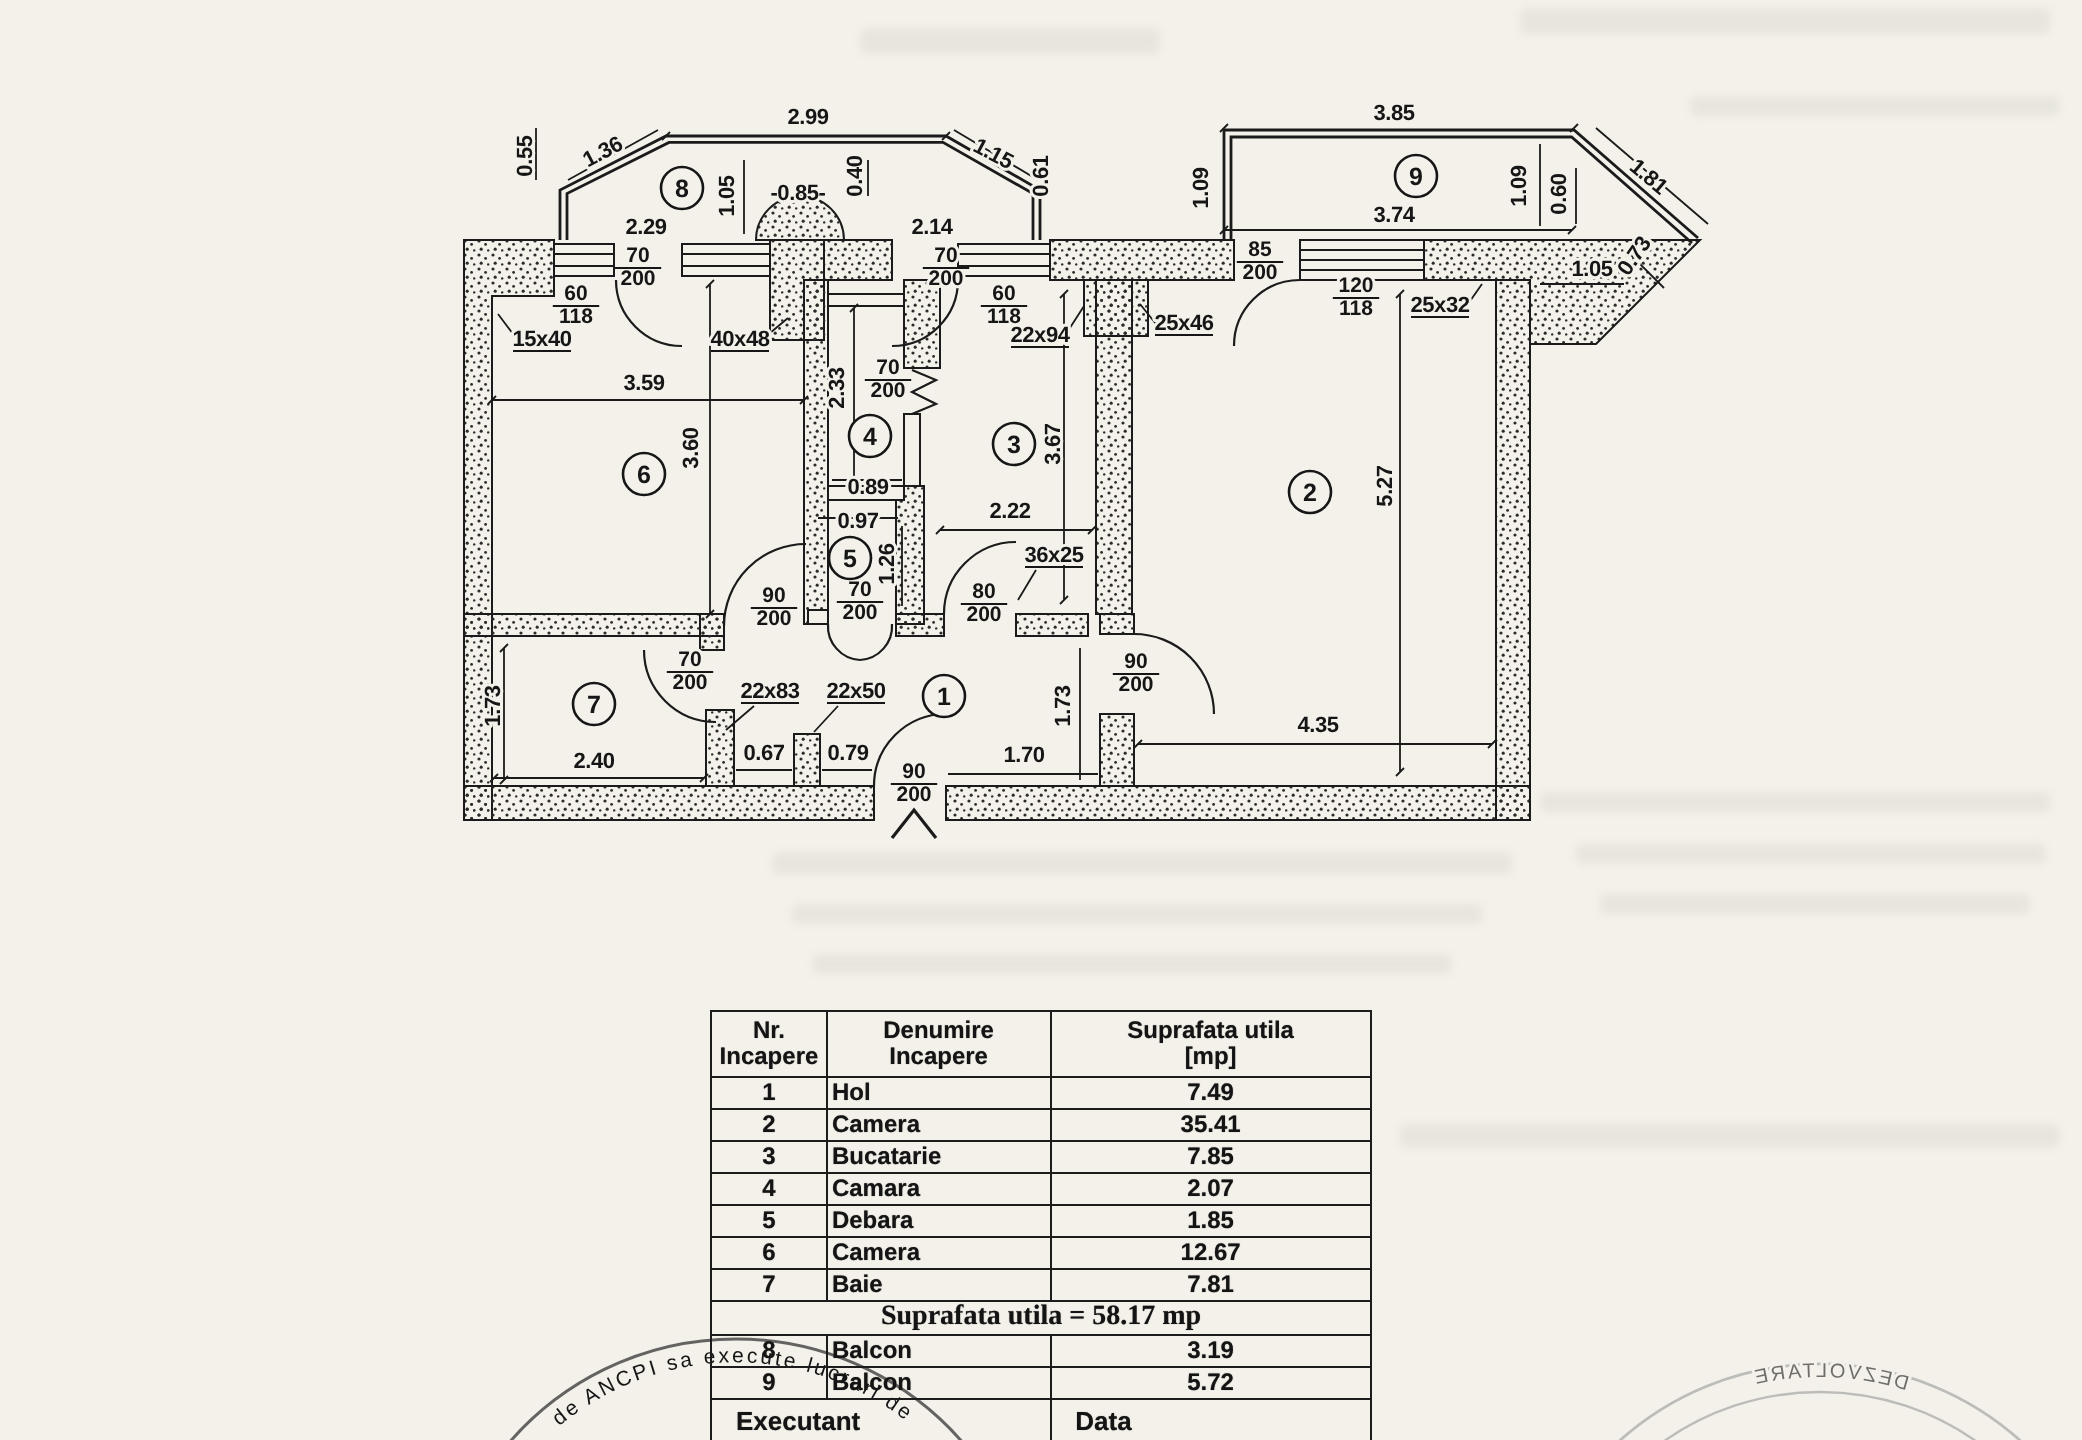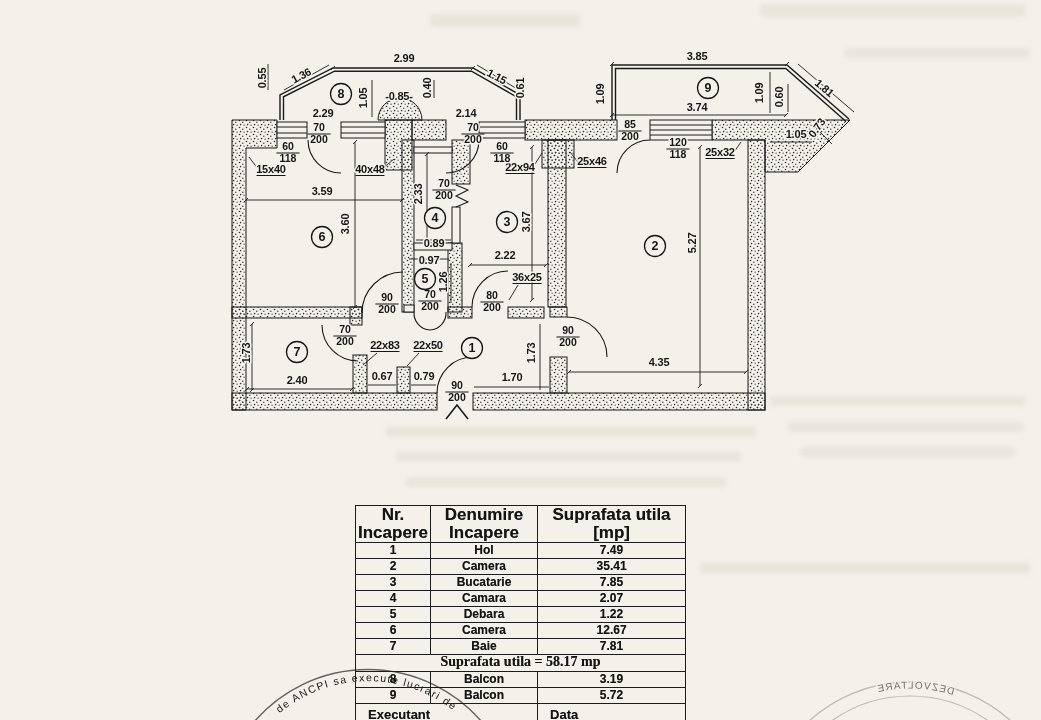--- a/index.html
+++ b/index.html
@@ -14,22 +14,22 @@
   .rn{font:700 12.5px "Liberation Sans",sans-serif;}
   .uline,.frline{stroke:#161616;stroke-width:1;}
   .stamptext{font:400 10.5px "Liberation Sans",sans-serif;letter-spacing:1.4px;fill:#4a4a4a;stroke:none;}
   .stamptext2{font:400 10px "Liberation Sans",sans-serif;letter-spacing:1.2px;fill:#9d9d98;stroke:none;}
   
   #tablewrap{position:absolute;left:355px;top:505px;z-index:3;}
   table.areas{border-collapse:collapse;width:331px;color:#141414;
       text-shadow:0 0 .5px rgba(20,20,20,.55);}
   table.areas td,table.areas th{border:1.6px solid #1c1c1c;font-size:12px;font-weight:700;
       padding:0 2px;height:15px;line-height:1.05;background:transparent;}
-  table.areas th{height:32px;font-size:17px;text-align:center;vertical-align:middle;}
-  td.c{text-align:center;} td.l{text-align:center;padding-left:9px;}
+  table.areas th{height:32px;font-size:12px;text-align:center;vertical-align:middle;}
+  td.c{text-align:center;} td.l{text-align:left;padding-left:9px;}
   tr.tot td{font-family:"Liberation Serif",serif;font-size:14px;text-align:center;height:16px;}
   tr.foot td{height:22px;font-size:13px;padding-left:12px;text-align:left;}
   
   .smudge{position:absolute;background:rgba(115,118,78,.085);filter:blur(2px);
       border-radius:3px;z-index:1;}
   #s1{left:760px;top:4px;width:265px;height:13px}
   #s2{left:845px;top:48px;width:185px;height:10px}
   #s3{left:770px;top:396px;width:255px;height:10px}
   #s4{left:788px;top:422px;width:235px;height:10px}
   #s5{left:800px;top:447px;width:215px;height:10px}
@@ -351,21 +351,21 @@
             <td class="c">7.85</td>
           </tr>
           <tr>
             <td class="c">4</td>
             <td class="l">Camara</td>
             <td class="c">2.07</td>
           </tr>
           <tr>
             <td class="c">5</td>
             <td class="l">Debara</td>
-            <td class="c">1.22</td>
+            <td class="c">1.85</td>
           </tr>
           <tr>
             <td class="c">6</td>
             <td class="l">Camera</td>
             <td class="c">12.67</td>
           </tr>
           <tr>
             <td class="c">7</td>
             <td class="l">Baie</td>
             <td class="c">7.81</td>

